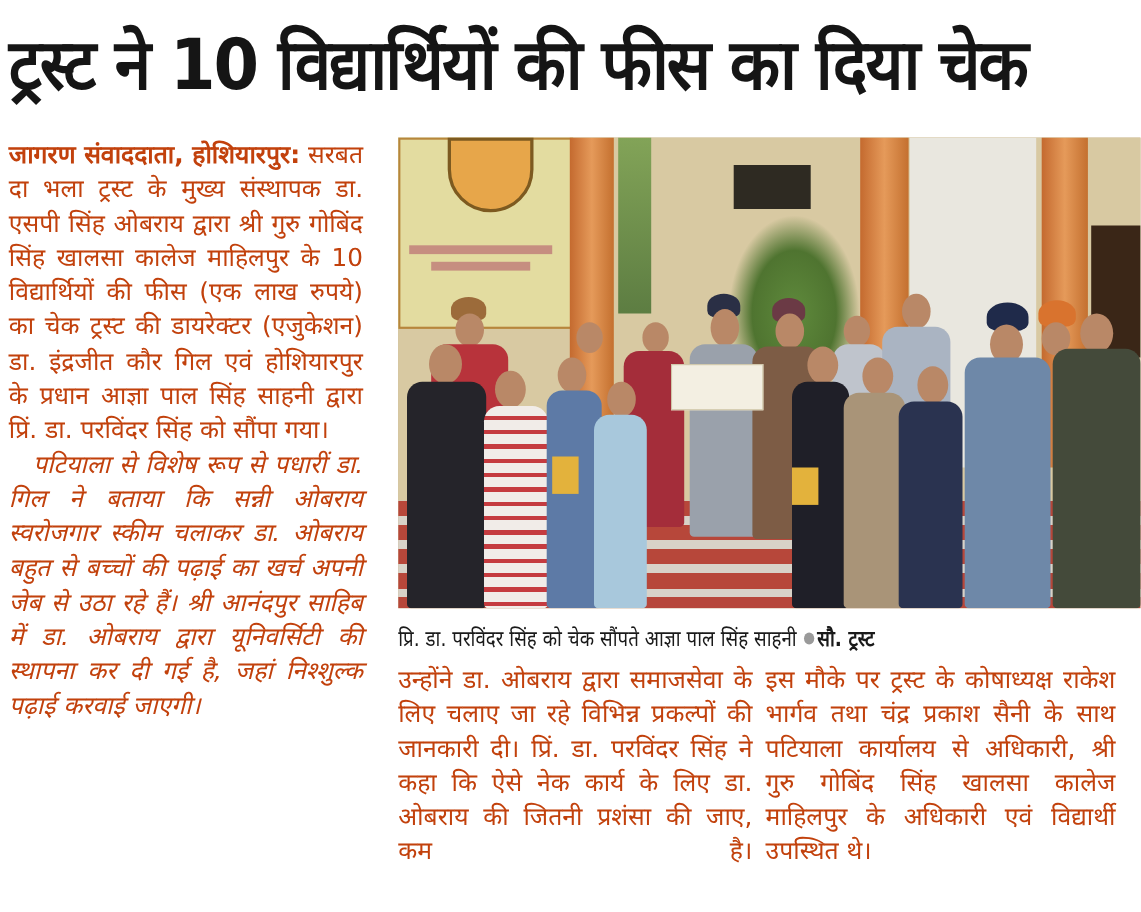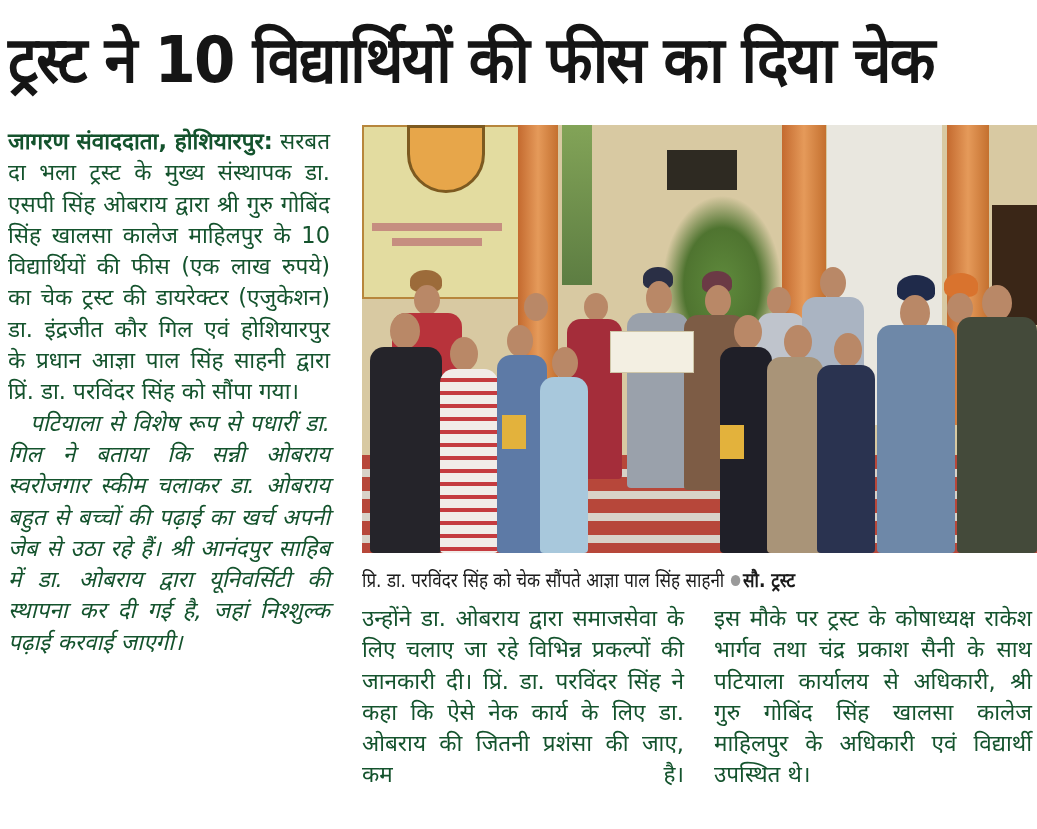--- a/index.html
+++ b/index.html
@@ -11,27 +11,27 @@
   }
   .headline {
     position: absolute; left: 8px; top: 10px; width: 1025px; height: 100px;
     font-family: "DejaVu Sans", sans-serif; font-weight: bold;
     font-size: 64px; line-height: 100px; letter-spacing: -2px;
     color: #151515; white-space: nowrap;
     transform: scaleX(0.93); transform-origin: left center;
   }
   .col {
     position: absolute; font-size: 22.5px; line-height: 31.3px;
-    text-align: justify; color: #14532d;
+    text-align: justify; color: #c2410c;
   }
   .col p { margin: 0; }
   .col .indent { text-indent: 22px; font-style: italic; }
   .col1 { left: 8px; top: 126px; width: 322px; }
   .col2 { left: 362px; top: 603px; width: 322px; }
-  .col3 { left: 714px; top: 603px; width: 318px; }
+  .col3 { left: 696px; top: 603px; width: 318px; }
   .dateline { font-weight: bold; }
   .lastline { text-align-last: justify; }
 
   .photo {
     position: absolute; left: 362px; top: 125px; width: 675px; height: 428px;
     overflow: hidden; background: #c9b58d;
   }
   .caption {
     position: absolute; left: 362px; top: 565px; width: 675px; height: 30px;
     font-size: 20px; line-height: 30px; color: #1a1a1a; white-space: nowrap;

